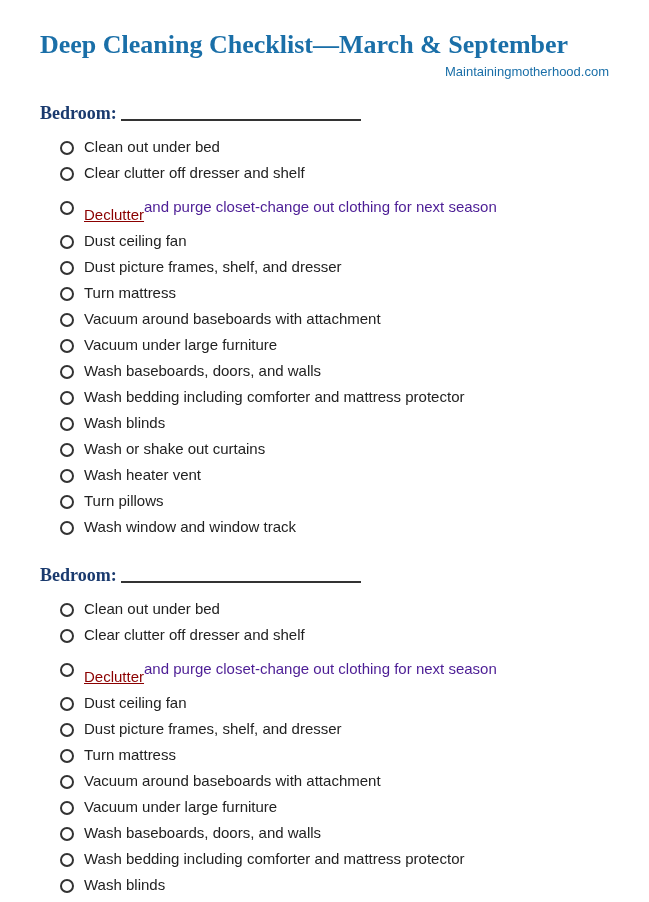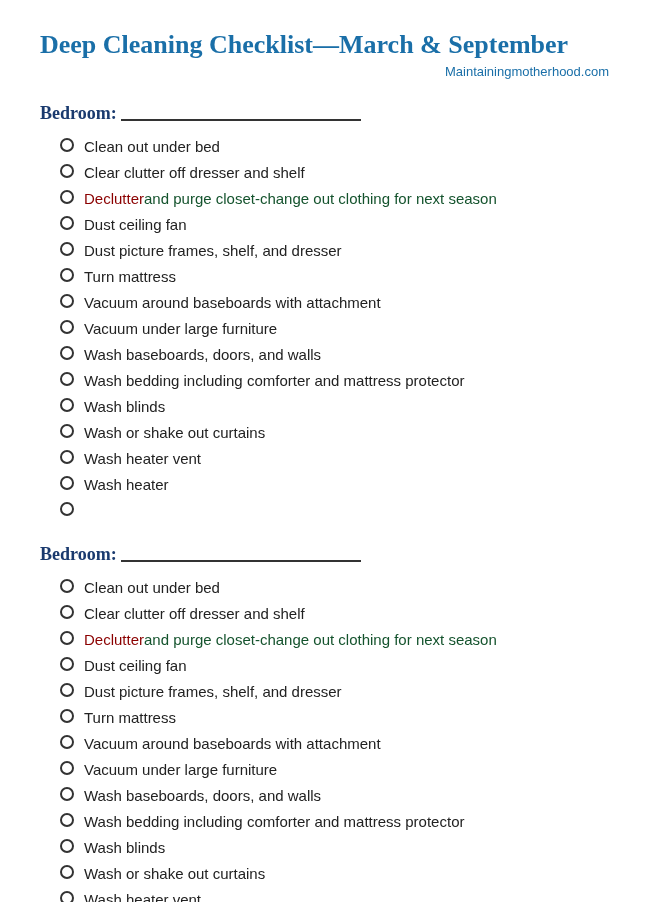--- a/index.html
+++ b/index.html
@@ -62,21 +62,21 @@
       margin-bottom: 3px;
     }
 
     .checklist {
       list-style: none;
       padding-left: 20px;
     }
 
     .checklist li {
       display: flex;
-      align-items: flex-start;
+      align-items: center;
       margin-bottom: 5px;
       font-size: 15px;
       font-family: Arial, sans-serif;
       line-height: 1.4;
     }
 
     .bullet {
       display: inline-block;
       width: 14px;
       height: 14px;
@@ -87,24 +87,26 @@
       flex-shrink: 0;
       background: transparent;
     }
 
     .item-text {
       color: #222;
     }
 
     .declutter-text {
       color: #8b0000;
+      text-decoration: underline;
+      margin-top: 16px;
     }
 
     .normal-text {
-      color: #14532d;
+      color: #4c1d95;
     }
   </style>
 </head>
 <body>
 
 <h1 class="page-title">Deep Cleaning Checklist—March &amp; September</h1>
 <p class="subtitle">Maintainingmotherhood.com</p>
 
 <div id="sections-container">
     <div class="section">
@@ -161,24 +163,25 @@
         <li>
           <span class="bullet"></span>
           <span class="item-text">Wash or shake out curtains</span>
         </li>
         <li>
           <span class="bullet"></span>
           <span class="item-text">Wash heater vent</span>
         </li>
         <li>
           <span class="bullet"></span>
-          <span class="item-text">Wash heater</span>
-        </li>
-        <li>
-          <span class="bullet"></span>
+          <span class="item-text">Turn pillows</span>
+        </li>
+        <li>
+          <span class="bullet"></span>
+          <span class="item-text">Wash window and window track</span>
         </li>
       </ul>
     </div>
     <div class="section">
       <div class="section-header">
         <span class="section-header-label">Bedroom:</span>
         <span class="section-header-line"></span>
       </div>
       <ul class="checklist">
         <li>

